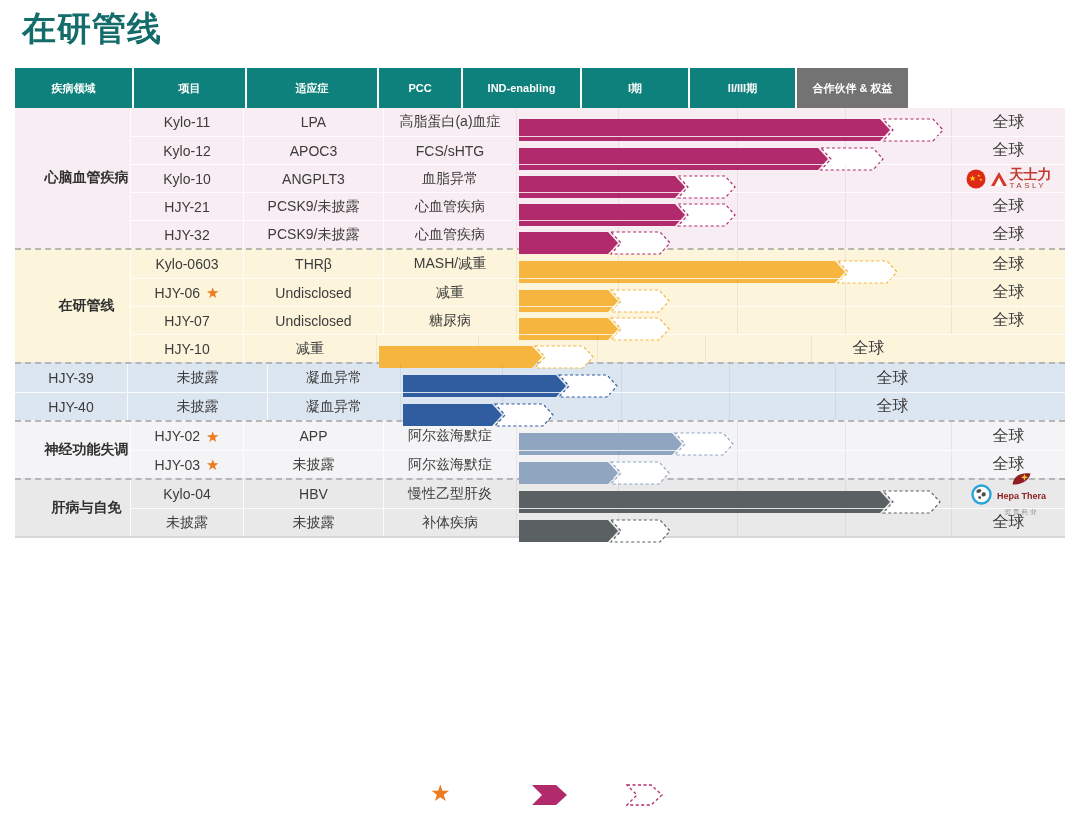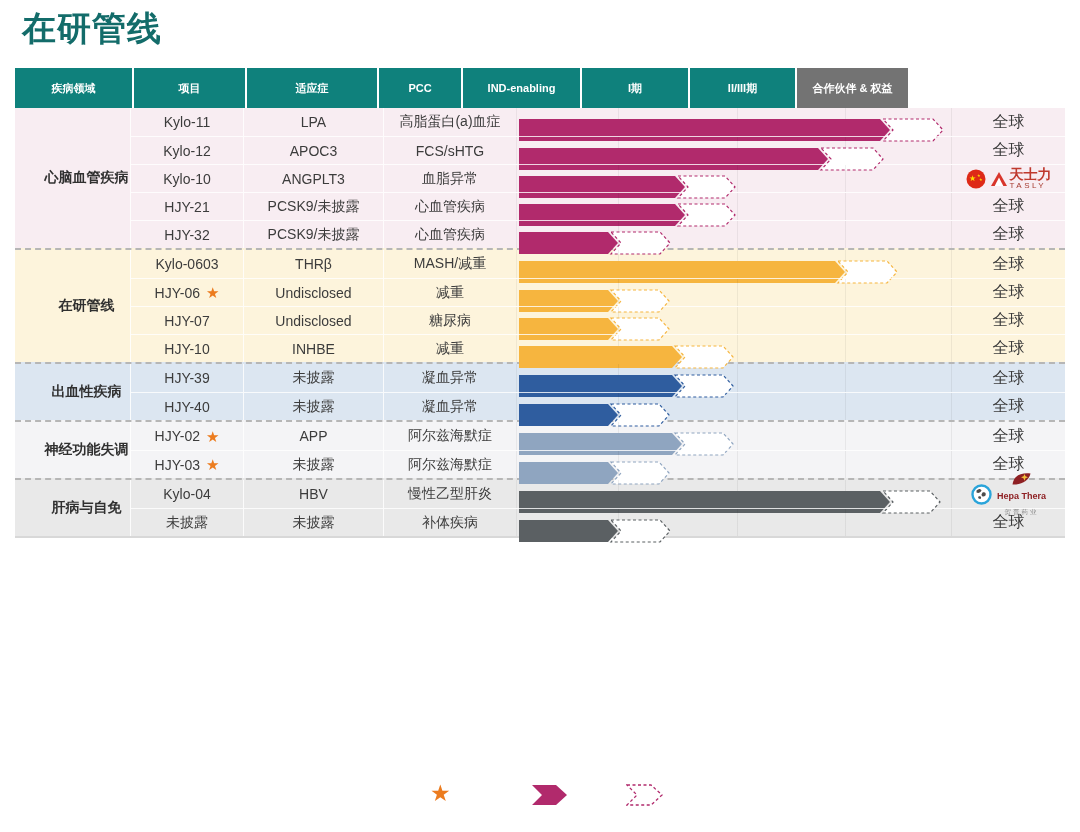--- a/index.html
+++ b/index.html
@@ -198,36 +198,34 @@
                   <polygon points="1,2 90,2 100,13 90,24 1,24" fill="#f6b53f"></polygon>
                   <path d="M 93,2 L 141,2 L 151,13 L 141,24 L 93,24 L 103,13 Z" fill="#ffffff" stroke="#f6b53f" stroke-width="1.2" stroke-dasharray="3 2.5"></path>
                 </svg>
               </div>
               <div class="partner">
                 <span>全球</span>
               </div>
             </div>
             <div class="prow">
               <div class="cell c-project">HJY-10</div>
-              <div class="cell c-target">INHBE</div>
               <div class="cell c-ind">减重</div>
               <div class="phases">
                 <svg class="bar-svg" width="219" height="26">
                   <polygon points="1,2 154,2 164,13 154,24 1,24" fill="#f6b53f"></polygon>
                   <path d="M 157,2 L 205,2 L 215,13 L 205,24 L 157,24 L 167,13 Z" fill="#ffffff" stroke="#f6b53f" stroke-width="1.2" stroke-dasharray="3 2.5"></path>
                 </svg>
               </div>
               <div class="partner">
                 <span>全球</span>
               </div>
             </div>
           </div>
         </div>
         <div class="group" style="background: rgb(220, 230, 241);">
-          <div class="area">出血性疾病</div>
           <div class="rows">
             <div class="prow">
               <div class="cell c-project">HJY-39</div>
               <div class="cell c-target">未披露</div>
               <div class="cell c-ind">凝血异常</div>
               <div class="phases">
                 <svg class="bar-svg" width="219" height="26">
                   <polygon points="1,2 154,2 164,13 154,24 1,24" fill="#2f5d9f"></polygon>
                   <path d="M 157,2 L 205,2 L 215,13 L 205,24 L 157,24 L 167,13 Z" fill="#ffffff" stroke="#2f5d9f" stroke-width="1.2" stroke-dasharray="3 2.5"></path>
                 </svg>

